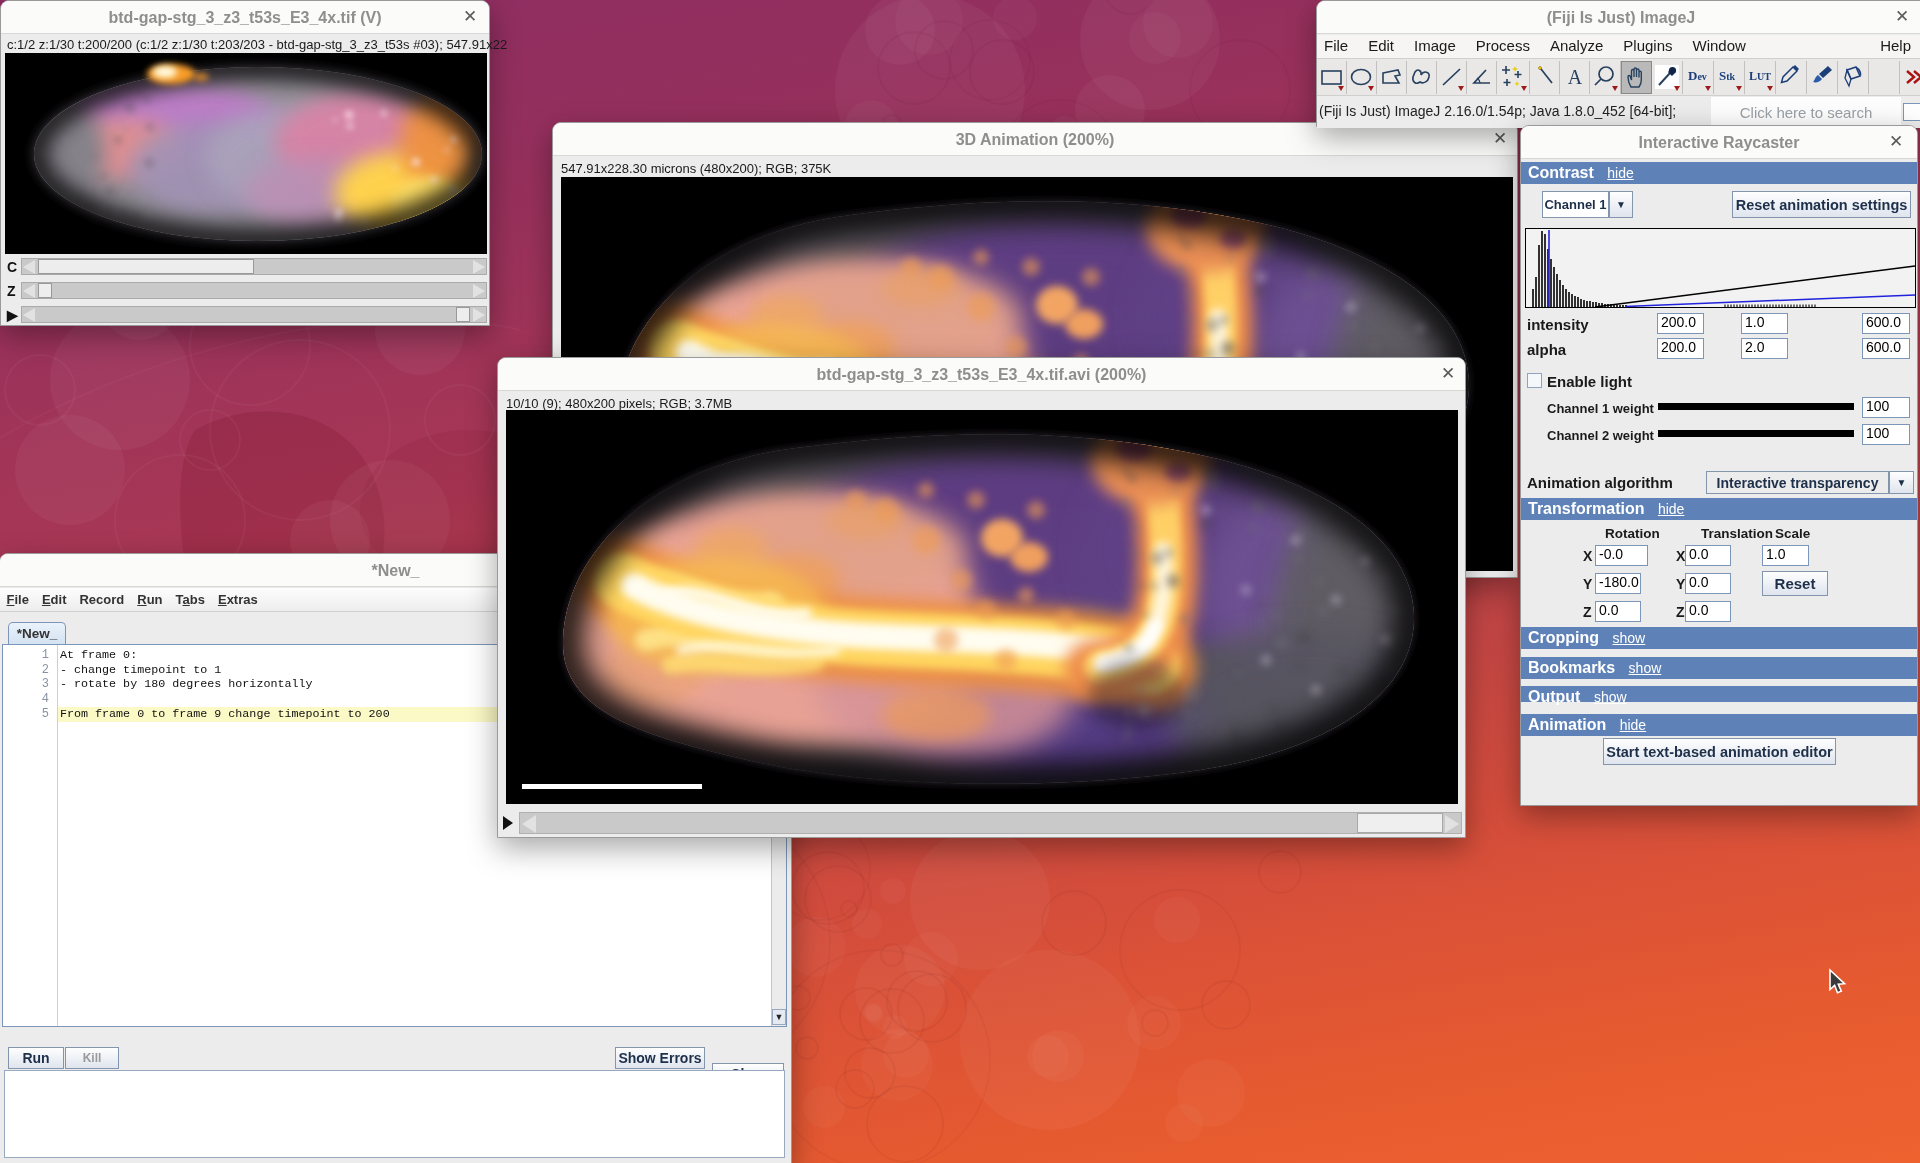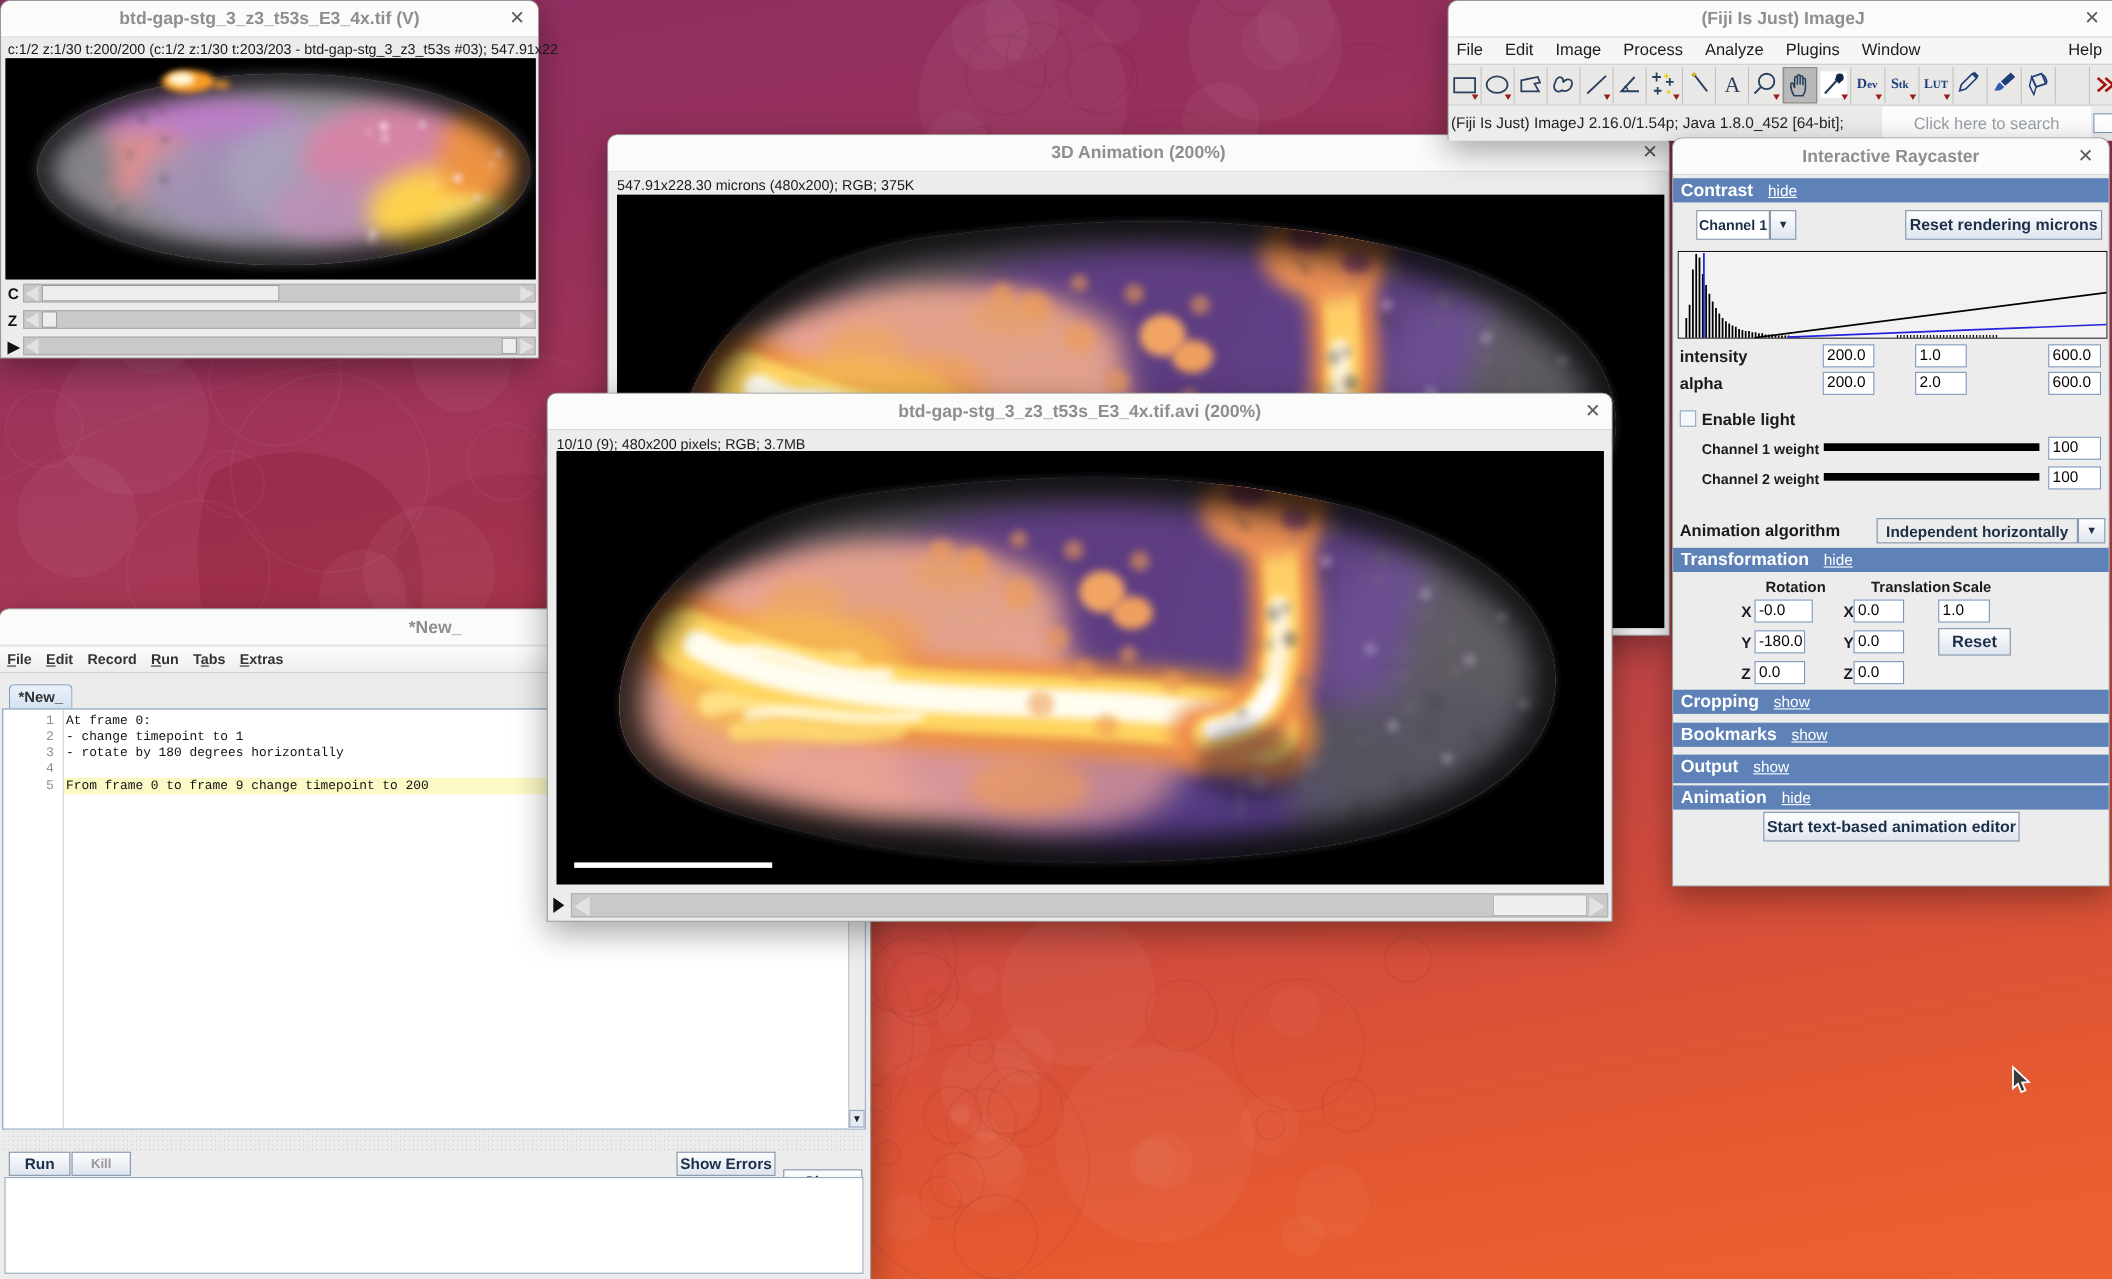--- a/index.html
+++ b/index.html
@@ -751,21 +751,21 @@
       <div style="position:absolute; left:394px; top:0px; width:190px; height:31px; background:#fdfdfd; font-size:15px; color:#9aa0a6; text-align:center; line-height:31px;">Click here to search</div>
       <div style="position:absolute; left:586px; top:6px; width:18px; height:18px; background:#fff; border:1px solid #7b96b8;"></div>
     </div>
   </div>
 
   <div class="win" id="wray" style="left:1520px; top:125px; width:398px; height:681px;">
     <div class="tb">Interactive Raycaster<span class="tbx" style="right:4px;">✕</span></div>
     <div class="bluehead" style="top:36px; height:22px; line-height:22px;">Contrast <i>hide</i></div>
     <div class="mbtn" style="left:21px; top:65px; width:67px; height:27px; font-size:13px; line-height:26px; background:#fff;">Channel 1</div>
     <div class="mbtn" style="left:88px; top:65px; width:24px; height:27px; font-size:10px; line-height:26px;">▼</div>
-    <div class="mbtn" style="left:211px; top:65px; width:179px; height:27px; font-size:14.5px; line-height:26px;">Reset rendering microns</div>
+    <div class="mbtn" style="left:211px; top:65px; width:179px; height:27px; font-size:14.5px; line-height:26px;">Reset animation settings</div>
     <svg id="hist" style="position:absolute; left:4px; top:102px;" width="391" height="80" viewBox="0 0 391 80">
         <rect x="0.5" y="0.5" width="390" height="79" fill="#f2f2f2" stroke="#000"></rect>
         <line x1="8" y1="79" x2="8" y2="61" stroke="#000" stroke-width="1.6"></line>
         <line x1="11" y1="79" x2="11" y2="49" stroke="#000" stroke-width="1.6"></line>
         <line x1="14" y1="79" x2="14" y2="17" stroke="#000" stroke-width="1.6"></line>
         <line x1="17" y1="79" x2="17" y2="3" stroke="#000" stroke-width="1.6"></line>
         <line x1="20" y1="79" x2="20" y2="6" stroke="#000" stroke-width="1.6"></line>
         <line x1="23" y1="79" x2="23" y2="21" stroke="#000" stroke-width="1.6"></line>
         <line x1="26" y1="79" x2="26" y2="31" stroke="#000" stroke-width="1.6"></line>
         <line x1="29" y1="79" x2="29" y2="39" stroke="#000" stroke-width="1.6"></line>
@@ -841,21 +841,21 @@
     <div class="tf" style="left:341px; top:212px; width:48px; height:21px;">600.0</div>
     <div style="position:absolute; left:6px; top:247px; width:15px; height:15px; background:#f4f8fb; border:1px solid #8ea4c0;"></div>
     <div class="lbl" style="left:26px; top:247px;">Enable light</div>
     <div class="lbl" style="left:26px; top:275px; font-size:13px;">Channel 1 weight</div>
     <div style="position:absolute; left:137px; top:277px; width:196px; height:7px; background:#000;"></div>
     <div class="tf" style="left:341px; top:271px; width:48px; height:21px;">100</div>
     <div class="lbl" style="left:26px; top:302px; font-size:13px;">Channel 2 weight</div>
     <div style="position:absolute; left:137px; top:304px; width:196px; height:7px; background:#000;"></div>
     <div class="tf" style="left:341px; top:298px; width:48px; height:21px;">100</div>
     <div class="lbl" style="left:6px; top:348px;">Animation algorithm</div>
-    <div class="mbtn" style="left:185px; top:345px; width:183px; height:23px; font-size:14px; line-height:22px; background:#ececec;">Independent horizontally</div>
+    <div class="mbtn" style="left:185px; top:345px; width:183px; height:23px; font-size:14px; line-height:22px; background:#ececec;">Interactive transparency</div>
     <div class="mbtn" style="left:368px; top:345px; width:25px; height:23px; font-size:10px; line-height:22px;">▼</div>
     <div class="bluehead" style="top:372px; height:22px; line-height:22px;">Transformation <i>hide</i></div>
     <div class="lbl" style="left:84px; top:400px; font-size:13.5px;">Rotation</div>
     <div class="lbl" style="left:180px; top:400px; font-size:13.5px;">Translation</div>
     <div class="lbl" style="left:254px; top:400px; font-size:13.5px;">Scale</div>
     <div class="lbl" style="left:62px; top:422px; font-size:14px;">X</div>
     <div class="tf" style="left:74px; top:419px; width:53px; height:21px;">-0.0</div>
     <div class="lbl" style="left:155px; top:422px; font-size:14px;">X</div>
     <div class="tf" style="left:164px; top:419px; width:46px; height:21px;">0.0</div>
     <div class="tf" style="left:241px; top:419px; width:47px; height:21px;">1.0</div>
@@ -863,21 +863,21 @@
     <div class="tf" style="left:74px; top:447px; width:46px; height:21px;">-180.0</div>
     <div class="lbl" style="left:155px; top:450px; font-size:14px;">Y</div>
     <div class="tf" style="left:164px; top:447px; width:46px; height:21px;">0.0</div>
     <div class="mbtn" style="left:241px; top:445px; width:66px; height:25px; font-size:15px; line-height:24px;">Reset</div>
     <div class="lbl" style="left:62px; top:478px; font-size:14px;">Z</div>
     <div class="tf" style="left:74px; top:475px; width:46px; height:21px;">0.0</div>
     <div class="lbl" style="left:155px; top:478px; font-size:14px;">Z</div>
     <div class="tf" style="left:164px; top:475px; width:46px; height:21px;">0.0</div>
     <div class="bluehead" style="top:501px; height:22px; line-height:22px;">Cropping <i>show</i></div>
     <div class="bluehead" style="top:531px; height:22px; line-height:22px;">Bookmarks <i>show</i></div>
-    <div class="bluehead" style="top:560px; height:26px; line-height:22px;">Output <i>show</i></div>
+    <div class="bluehead" style="top:560px; height:16px; line-height:22px;">Output <i>show</i></div>
     <div class="bluehead" style="top:588px; height:22px; line-height:22px;">Animation <i>hide</i></div>
     <div class="mbtn" style="left:82px; top:612px; width:233px; height:27px; font-size:14.5px; line-height:26px;">Start text-based animation editor</div>
   </div>
 
   <svg style="position:absolute; left:1828px; top:968px;" width="22" height="30" viewBox="0 0 22 30">
     <path d="M2,2 L2,21.5 L6.6,17.3 L9.5,24.8 L13.3,23.2 L10.3,16.2 L16.5,15.7 Z" fill="#3a3a3a" stroke="#ffffff" stroke-width="1.6"></path>
   </svg>
 </div>
 
 </body></html>

